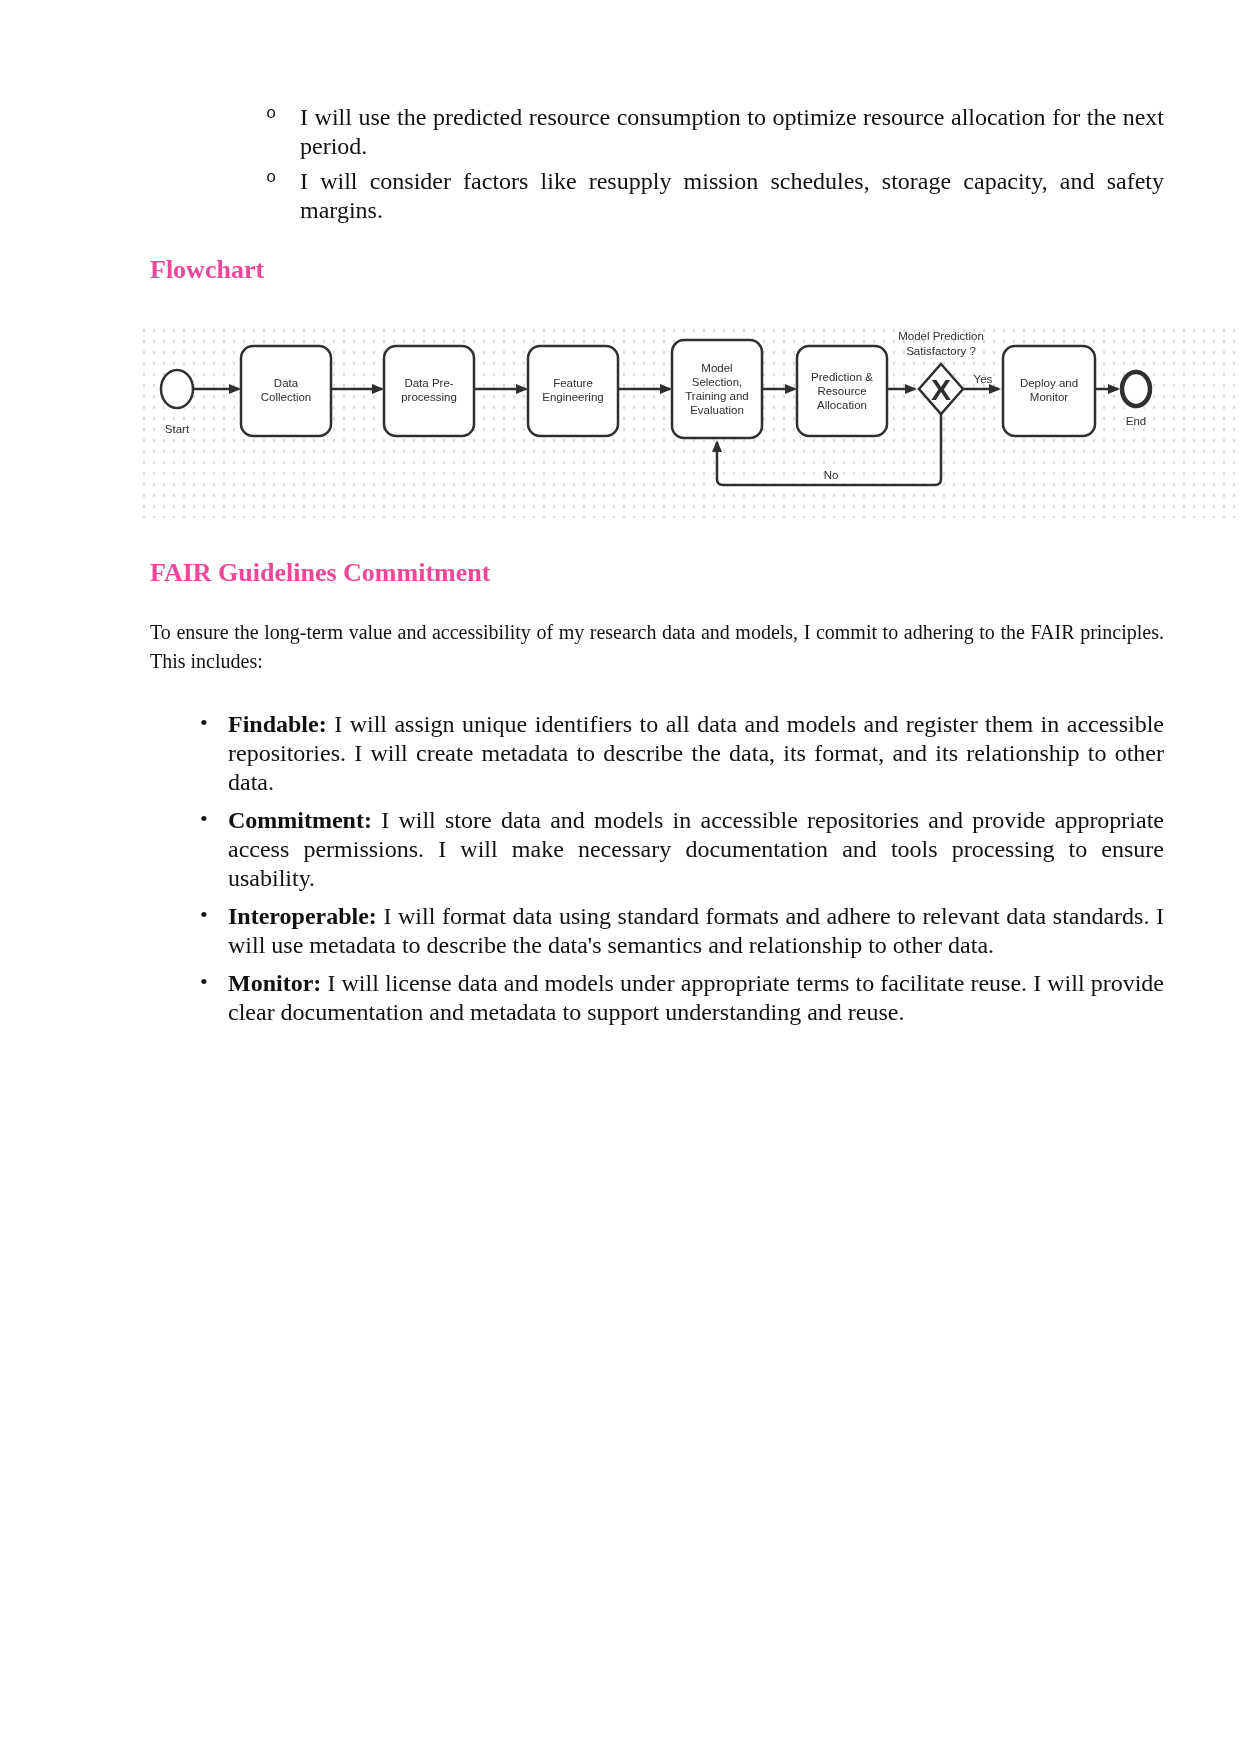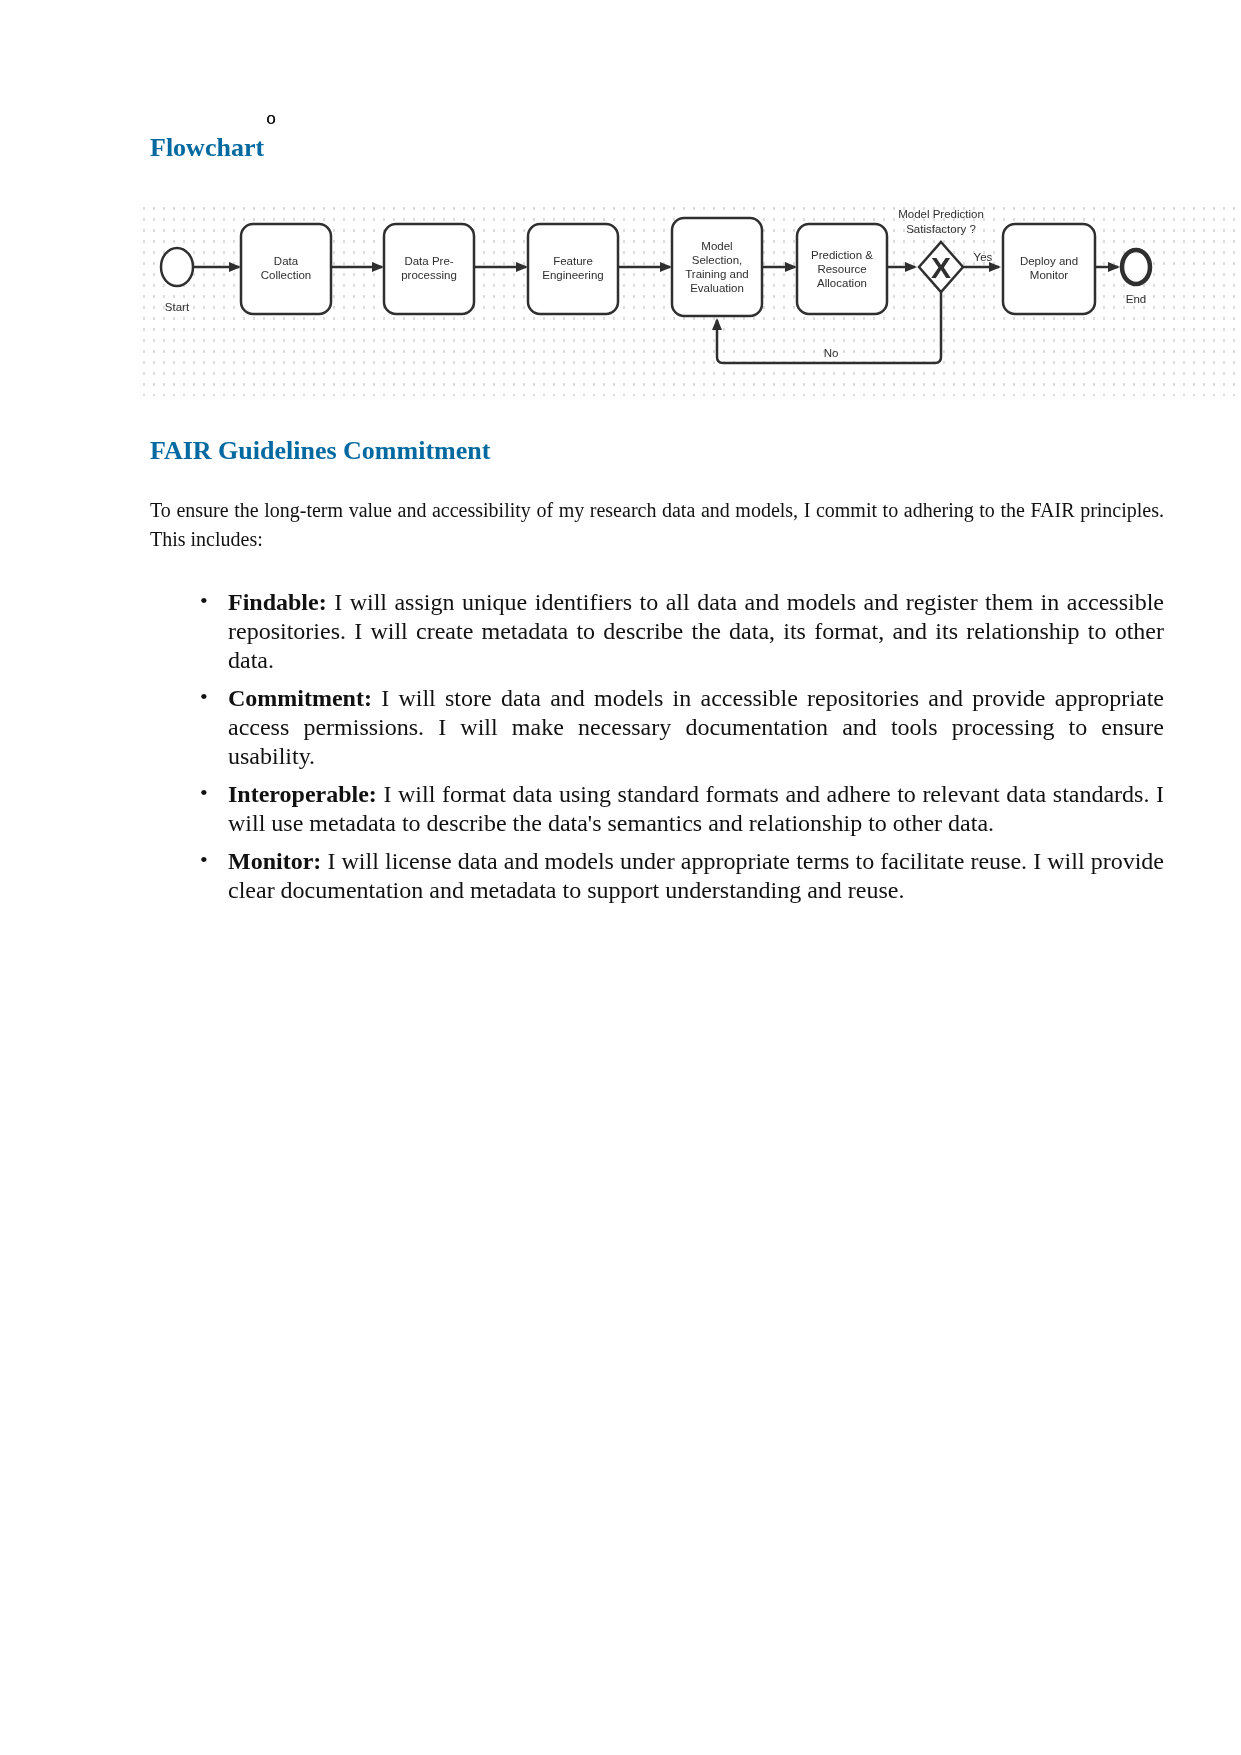--- a/index.html
+++ b/index.html
@@ -16,21 +16,21 @@
   .o-list { list-style: none; margin: 0; padding: 0; }
   .o-list li { position: relative; padding-left: 150px; margin-bottom: 6px; }
   .o-list .marker {
     position: absolute; left: 116px; top: 1px;
     font-family: "Liberation Mono", monospace;
     font-size: 17px; color: #111;
   }
   .li-text { display: block; text-align: justify; font-size: 24px; line-height: 29px; }
 
   
-  h2 { font-size: 26px; line-height: 30px; margin: 0; font-weight: bold; color: #0369a1; }
+  h2 { font-size: 26px; line-height: 30px; margin: 0; font-weight: bold; color: #ec4899; }
   .h-flowchart { margin-top: 30px; }
   .h-fair { margin-top: 40px; }
 
   
   .flow-wrap {
     margin-top: 38px; margin-left: -13px;
     width: 1100px; height: 195px;
     background-image: radial-gradient(#dcdcdc 1.1px, transparent 1.1px);
     background-size: 10px 11px;
     background-position: 2px 2px;
@@ -58,23 +58,25 @@
   .disc-list b { font-weight: bold; }
 </style>
 </head>
 <body>
 
 <div class="page">
 
   <ul class="o-list">
     <li>
       <span class="marker">o</span>
+      <span class="li-text">I will use the predicted resource consumption to optimize resource allocation for the next period.</span>
     </li>
     <li>
       <span class="marker">o</span>
+      <span class="li-text">I will consider factors like resupply mission schedules, storage capacity, and safety margins.</span>
     </li>
   </ul>
 
   <h2 class="h-flowchart">Flowchart</h2>
 
   <div class="flow-wrap">
     <svg viewBox="0 0 1100 195" xmlns="http://www.w3.org/2000/svg">
       <defs>
         <marker id="arr" markerUnits="userSpaceOnUse" markerWidth="14" markerHeight="12" refX="10" refY="5" orient="auto">
           <path d="M0,0 L12,5 L0,10 Z" fill="#2f2f2f"></path>

